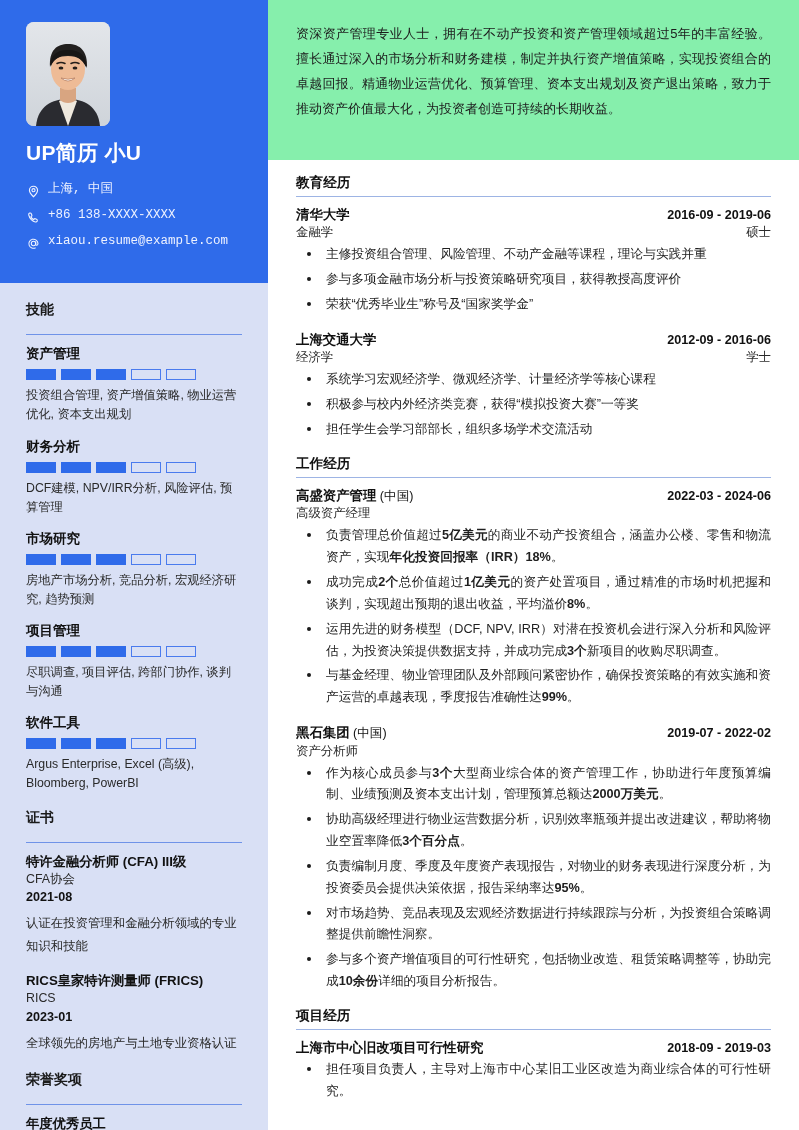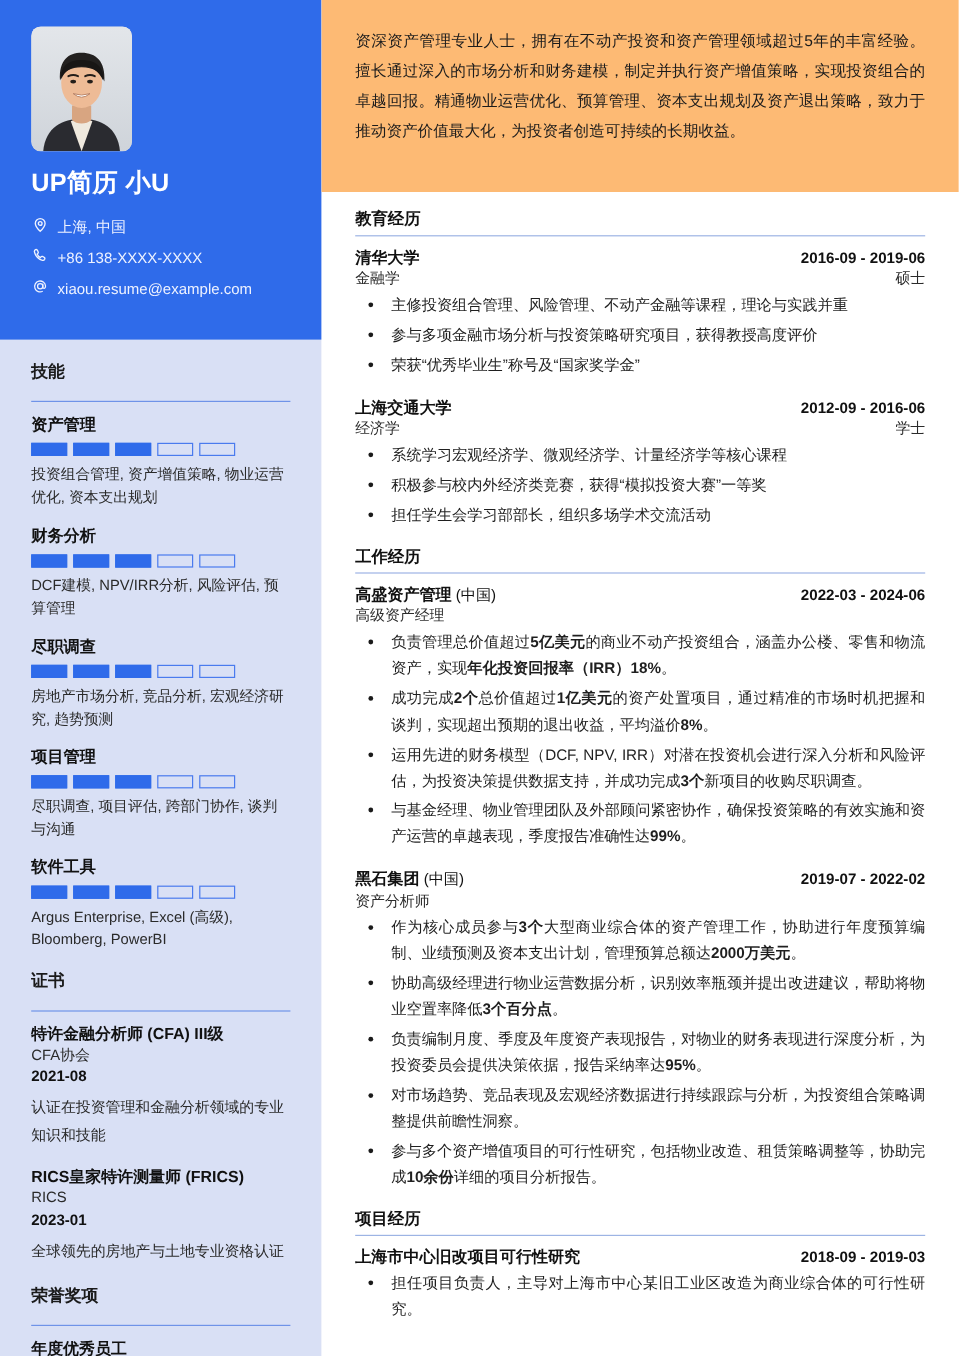--- a/index.html
+++ b/index.html
@@ -47,26 +47,27 @@
   .person-name {
     color: #ffffff;
     font-size: 21px;
     font-weight: 700;
     letter-spacing: .3px;
     margin: 2px 0 15px 0;
     line-height: 1.2;
   }
   .contact-row {
     display: flex;
-    align-items: flex-start;
+    align-items: flex-end;
     gap: 8px;
     color: #eef2ff;
     font-size: 12.5px;
     line-height: 1.5;
     margin-bottom: 7px;
+    font-family: Liberation Mono, monospace;
   }
   .contact-ico {
     width: 14px; height: 14px;
     flex: 0 0 14px;
     display: flex; align-items: center; justify-content: center;
     color: #eef2ff;
   }
   .contact-ico svg { width: 13px; height: 13px; display: block; }
   .contact-text { white-space: nowrap; }
 
@@ -134,21 +135,21 @@
   }
 
   
   .main {
     flex: 1 1 auto;
     width: 531px;
     background: #ffffff;
     position: relative;
   }
   .summary-block {
-    background: #fdba74;
+    background: #86efac;
     padding: 22px 28px 26px 28px;
     min-height: 160px;
   }
   .summary-text {
     font-size: 13px;
     line-height: 1.92;
     color: #1c1c1c;
     text-align: justify;
   }
   .main-body { padding: 14px 28px 20px 28px; }
@@ -317,21 +318,21 @@
               <div class="skill-bar">
                 <div class="skill-seg on"></div>
                 <div class="skill-seg on"></div>
                 <div class="skill-seg on"></div>
                 <div class="skill-seg"></div>
                 <div class="skill-seg"></div>
               </div>
               <div class="skill-desc">DCF建模, NPV/IRR分析, 风险评估, 预算管理</div>
             </div>
             <div class="skill-item">
-              <div class="skill-name">尽职调查</div>
+              <div class="skill-name">市场研究</div>
               <div class="skill-bar">
                 <div class="skill-seg on"></div>
                 <div class="skill-seg on"></div>
                 <div class="skill-seg on"></div>
                 <div class="skill-seg"></div>
                 <div class="skill-seg"></div>
               </div>
               <div class="skill-desc">房地产市场分析, 竞品分析, 宏观经济研究, 趋势预测</div>
             </div>
             <div class="skill-item">

